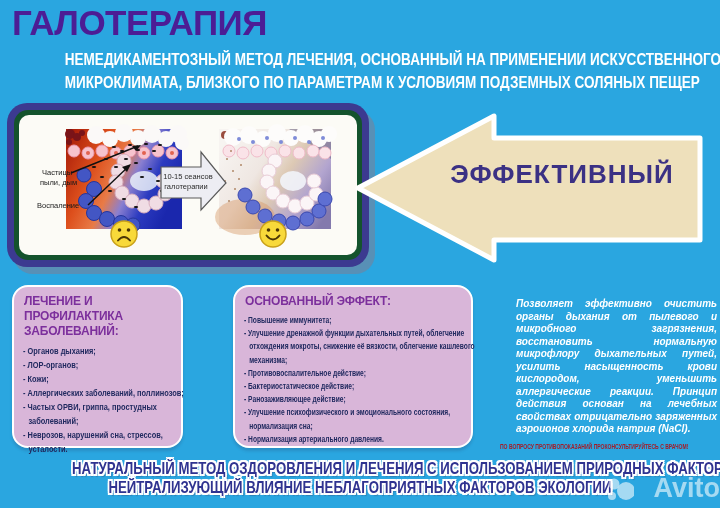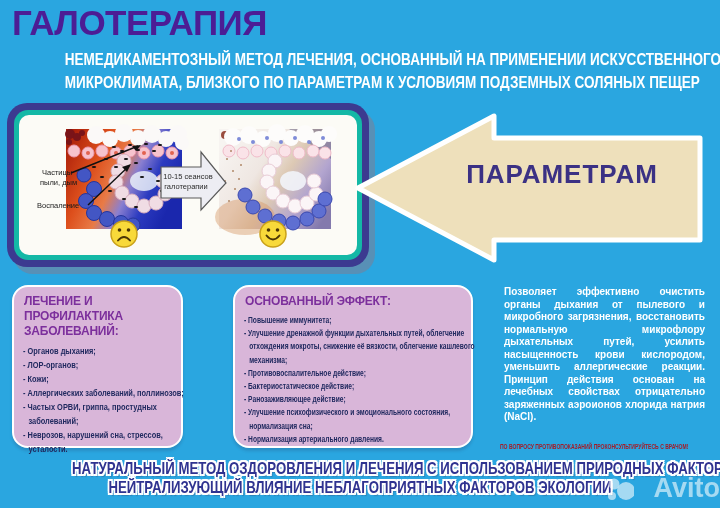--- a/index.html
+++ b/index.html
@@ -17,21 +17,21 @@
   .subtitle .line{
     display:block;white-space:nowrap;font-size:16.5px;line-height:23px;
     transform:scaleX(0.82);
   }
   
   .photo-panel{
     position:absolute;left:7px;top:103px;width:362px;height:164px;
     background:#3c3a90;border-radius:20px;
     box-shadow:6px 7px 0 rgba(125,125,148,0.55);
   }
-  .photo-cream{position:absolute;inset:7px;background:#14b8a6;border-radius:14px;}
+  .photo-cream{position:absolute;inset:7px;background:#14532d;border-radius:14px;}
   .photo-white{position:absolute;inset:5px;background:#fcfbf6;border-radius:10px;}
   .photo-white svg{position:absolute;left:0;top:0;width:100%;height:100%;}
   svg text{font-family:"Liberation Sans",sans-serif;}
   
   .big-arrow{position:absolute;left:350px;top:108px;width:356px;height:158px;}
   .big-arrow-text{
     position:absolute;left:428px;top:161px;width:268px;text-align:center;
     color:#3b3184;font-weight:bold;font-size:26px;line-height:26px;letter-spacing:1px;
     white-space:nowrap;
   }
@@ -49,23 +49,24 @@
   }
   .panel ul{
     list-style:none;margin:5px 0 0 9px;padding:0;
     color:#20295f;font-weight:bold;transform-origin:0 0;
   }
   .panel-left ul{font-size:9.5px;line-height:14px;width:128%;transform:scaleX(0.78);}
   .panel-right ul{font-size:9px;line-height:13.2px;width:135%;transform:scaleX(0.74);}
   .panel li{padding-left:7px;text-indent:-7px;}
   
   .description{
-    position:absolute;left:500px;top:282px;width:201px;margin:4px;
+    position:absolute;left:500px;top:282px;width:201px;margin:16px;
     color:#ffffff;font-weight:bold;font-size:10px;line-height:12.5px;
     text-align:justify;
+    font-style:italic;
   }
   .disclaimer{
     position:absolute;left:500px;top:443px;margin:0;white-space:nowrap;
     color:#a31c28;font-weight:bold;font-size:7px;
     transform:scaleX(0.72);transform-origin:0 0;
   }
   
   .banner{position:absolute;left:0;top:459px;width:100%;text-align:center;}
   .banner .line{
     display:block;white-space:nowrap;font-size:16.5px;line-height:18.5px;
@@ -307,21 +308,21 @@
           </g>
         </svg>
       </div>
     </div>
   </div>
 
   <svg class="big-arrow" viewBox="0 0 356 158" aria-hidden="true">
     <polygon points="8,80 144,8 144,30 350,30 350,132 144,132 144,152" fill="#eee0bb" stroke="#ffffff" stroke-width="5" stroke-linejoin="round"></polygon>
   </svg>
   <div class="big-arrow-text">
-    <div>ПАРАМЕТРАМ</div>
+    <div>ЭФФЕКТИВНЫЙ</div>
   </div>
 
   <section class="panel panel-left">
     <h2>ЛЕЧЕНИЕ И ПРОФИЛАКТИКА ЗАБОЛЕВАНИЙ:</h2>
     <ul>
       <li>- Органов дыхания;</li>
       <li>- ЛОР-органов;</li>
       <li>- Кожи;</li>
       <li>- Аллергических заболеваний, поллинозов;</li>
       <li>- Частых ОРВИ, гриппа, простудных заболеваний;</li>

